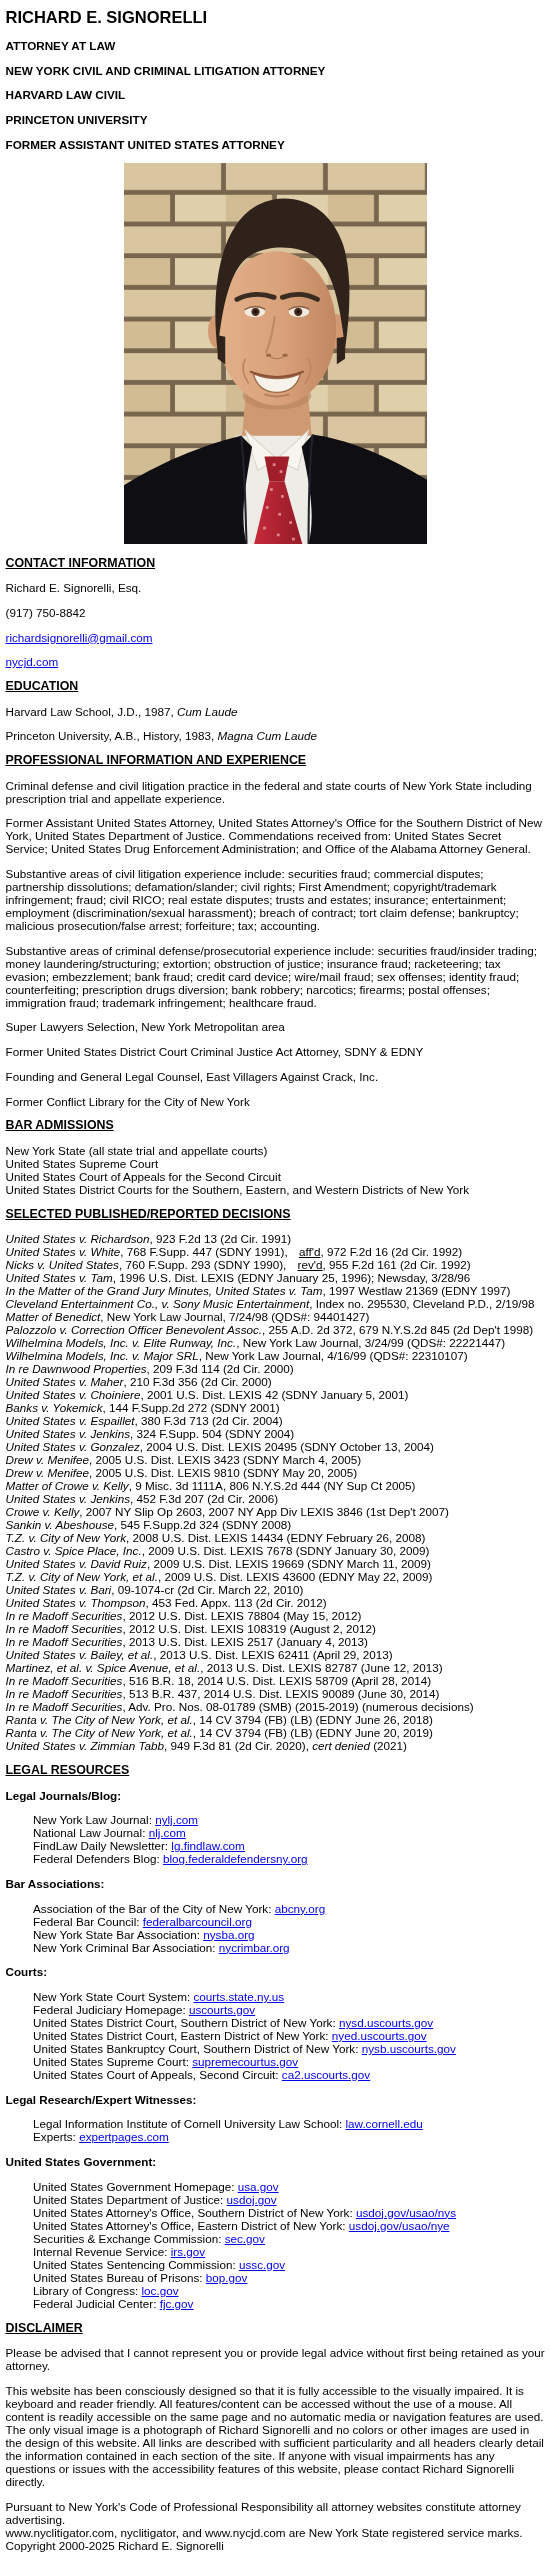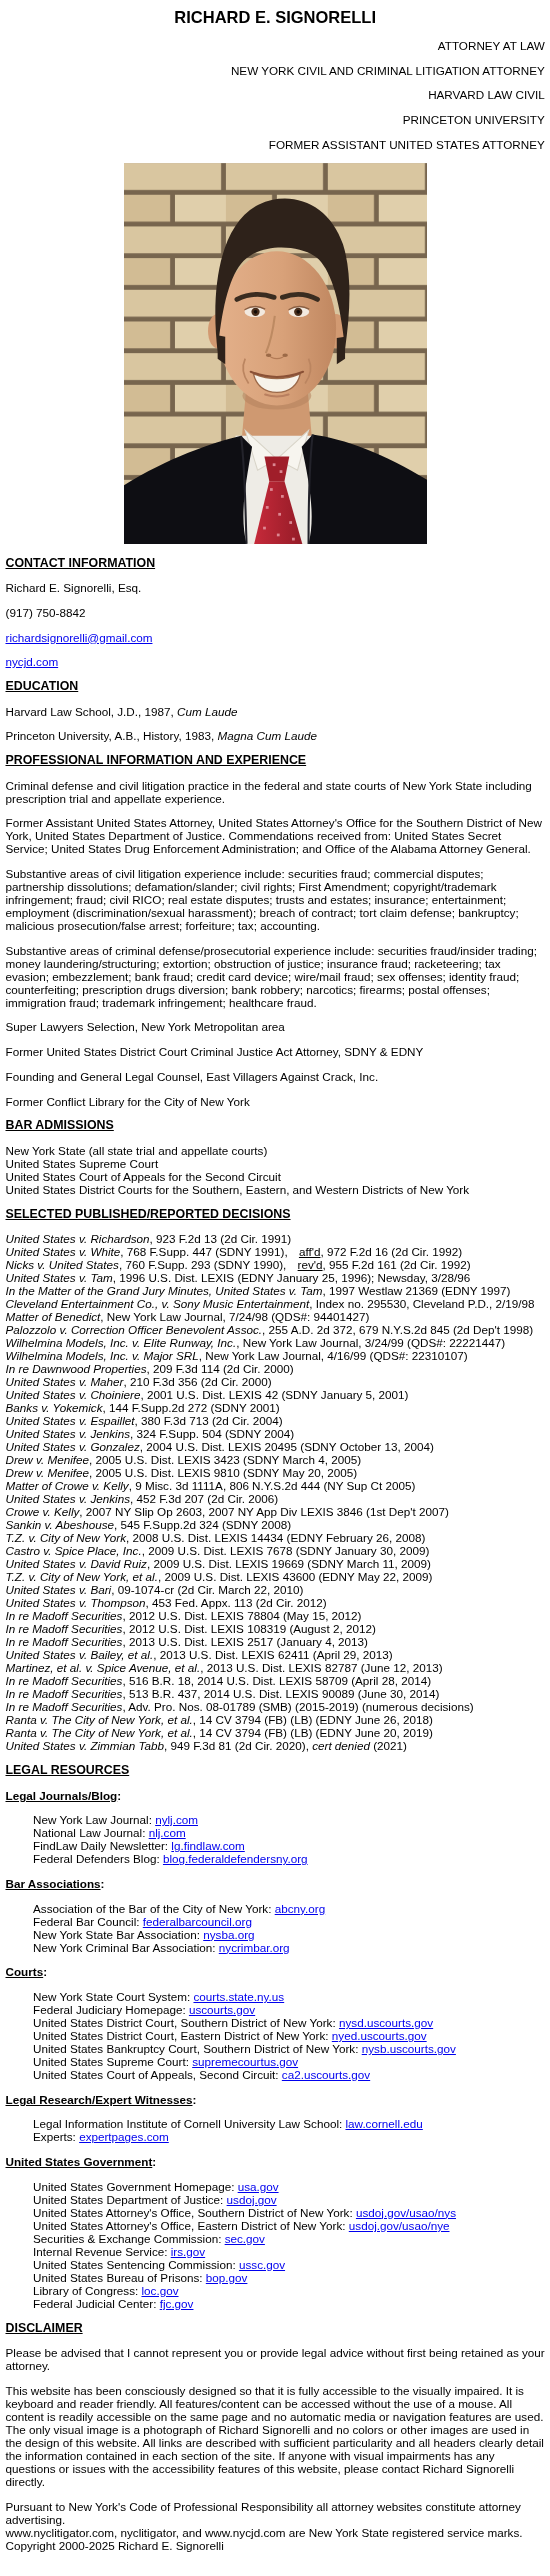--- a/index.html
+++ b/index.html
@@ -10,32 +10,31 @@
     font-family:"Liberation Sans","DejaVu Sans",sans-serif;
     font-size:11.7px;
     line-height:13px;
   }
   .page{padding:2.8px 6.2px 16.5px 5.5px;}
   p{margin:11.7px 0;}
   .title{
     font-size:16.5px;
     line-height:19px;
     font-weight:700;
-    text-align:center;
     margin:5.5px 0 11px 0;
   }
-  .subtitle{font-weight:400;text-align:right;}
+  .subtitle{font-weight:700;text-align:left;}
   .photo{display:block;margin:12.4px auto;}
   .heading{
     font-weight:700;
     font-size:12.4px;
     text-decoration:underline;
   }
   .group-heading{font-weight:700;}
-  .group-heading .u-label{text-decoration:underline;}
+  .group-heading .u-label{}
   .indent{margin:11.7px 0 11.7px 27.5px;}
   a.link{color:var(--link-color,#0000EE);text-decoration:underline;cursor:pointer;}
   .it{font-style:italic;}
   .un{text-decoration:underline;margin-left:8px;}
 </style>
 </head>
 <body>
 
 <div class="page">
 

